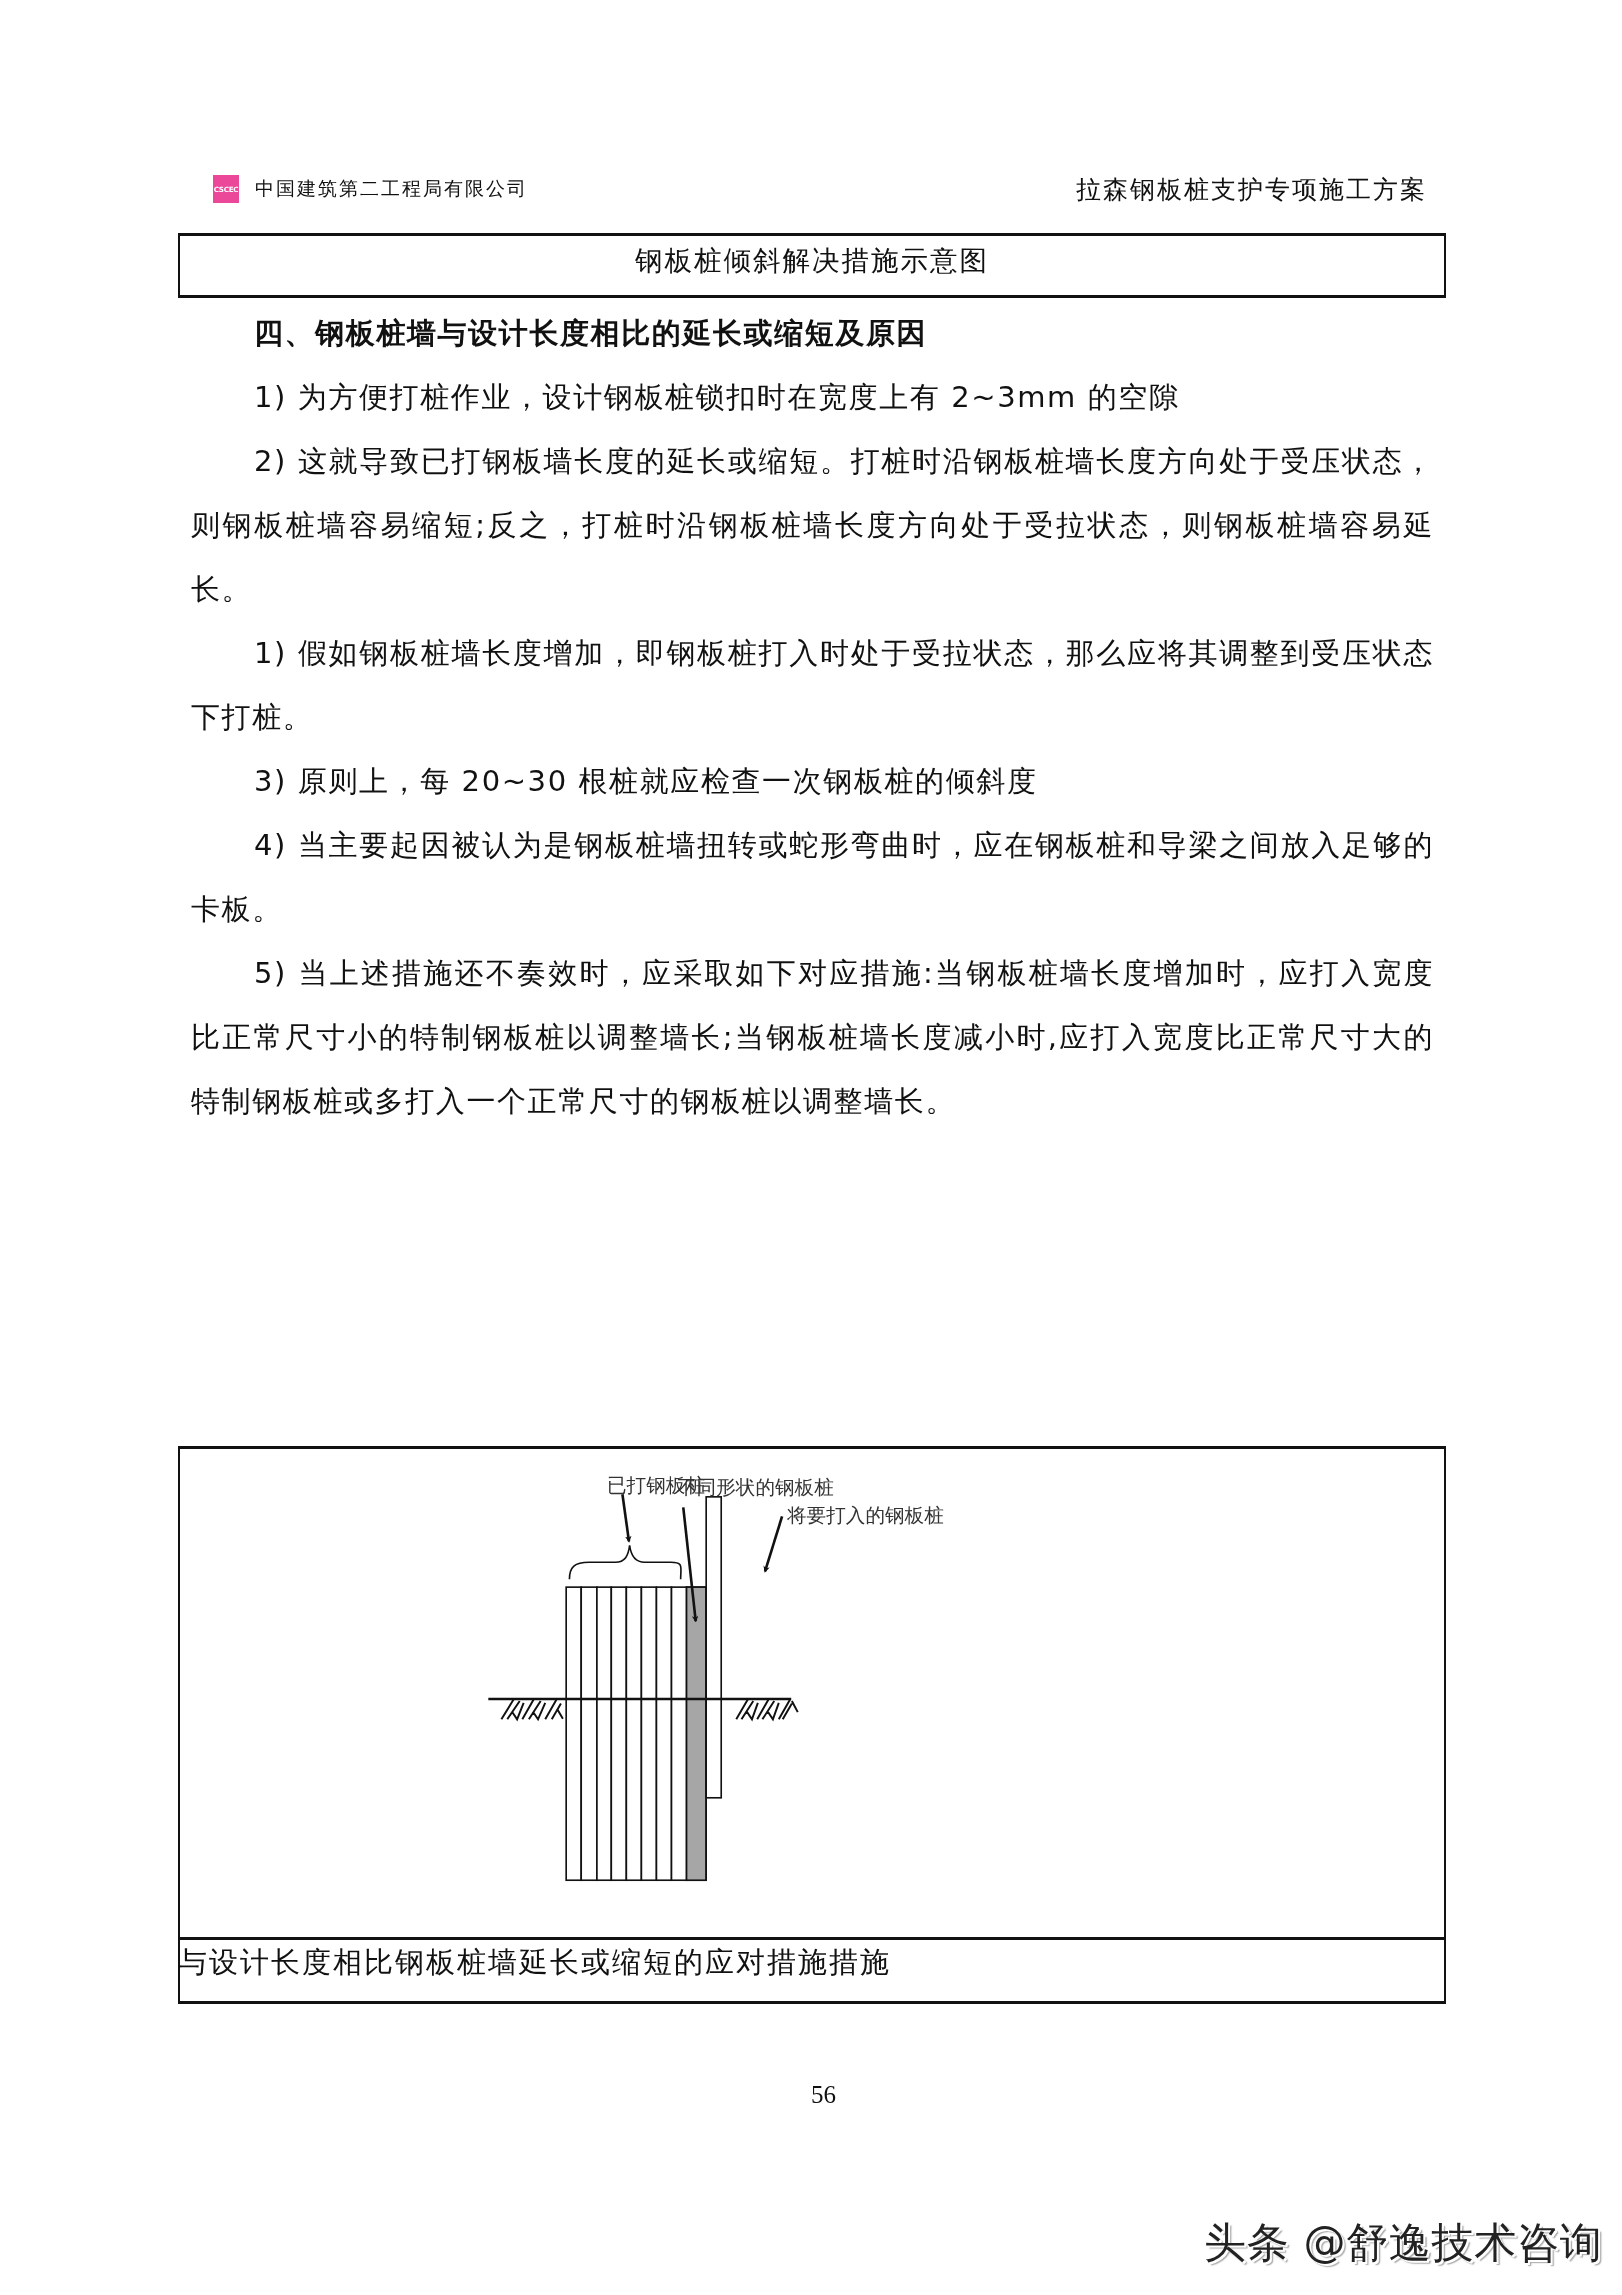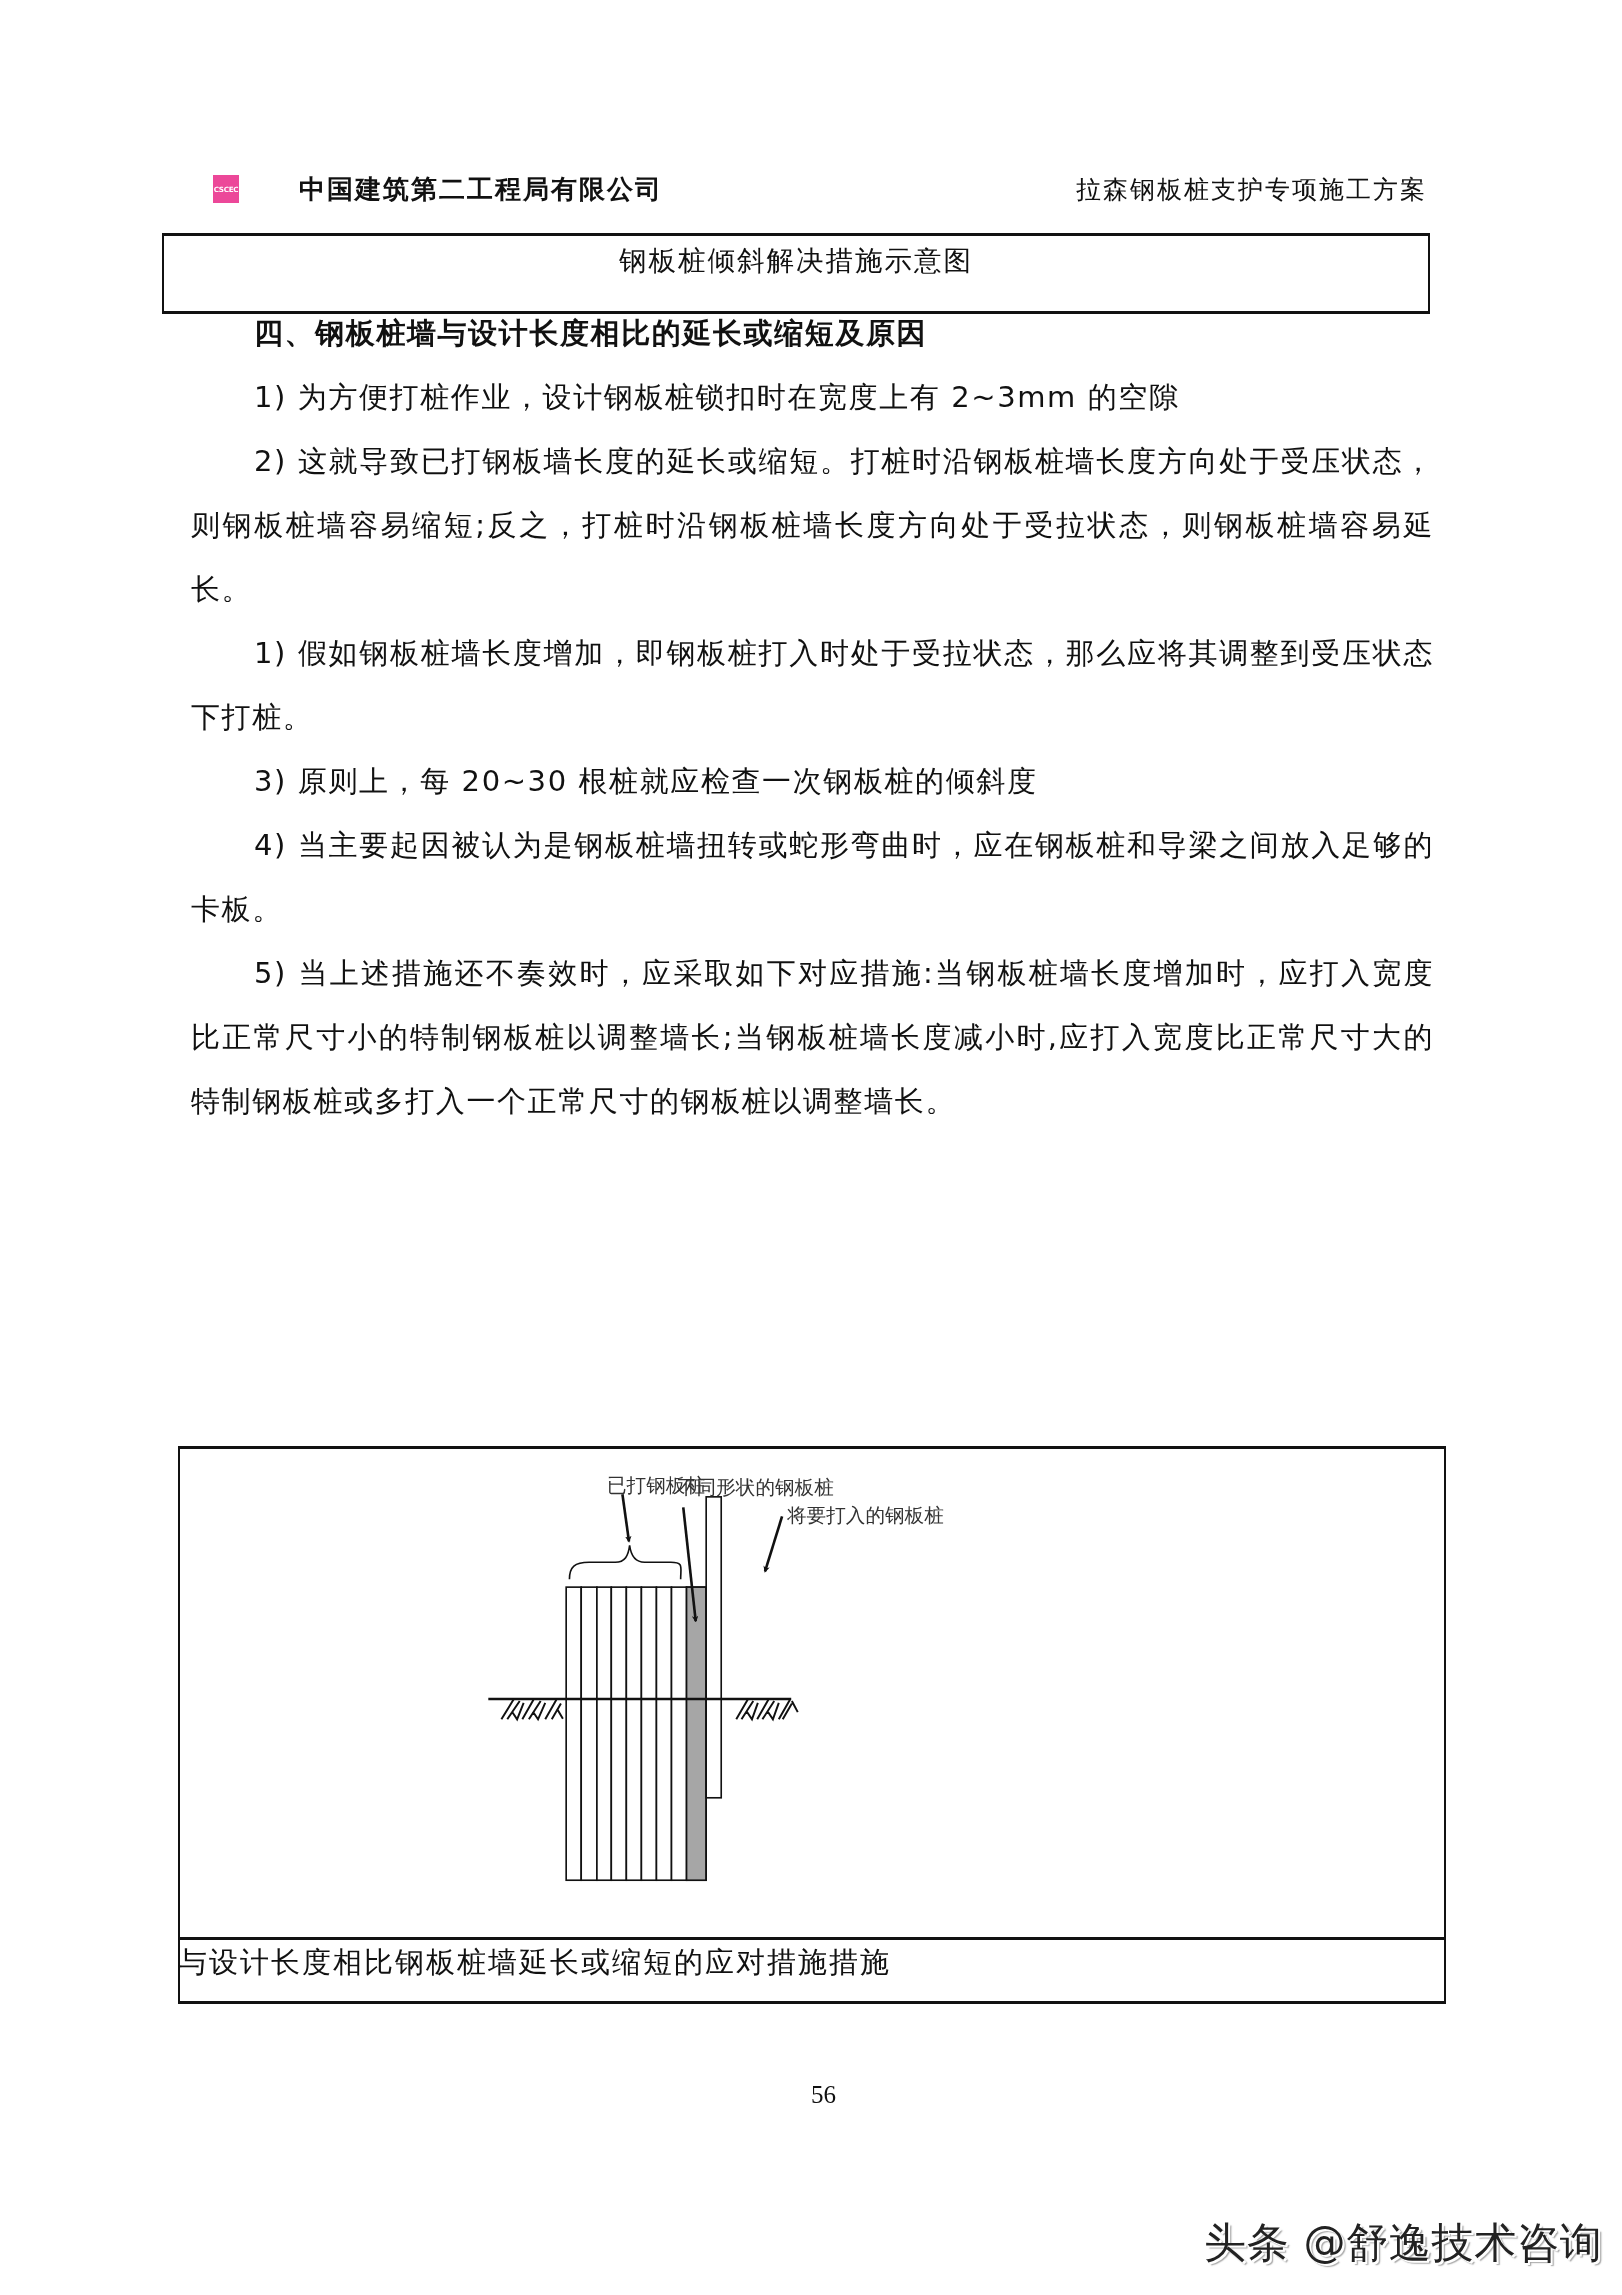--- a/index.html
+++ b/index.html
@@ -5,24 +5,24 @@
   html, body { margin: 0; padding: 0; }
   body {
     width: 1623px; height: 2295px; background: #ffffff; position: relative; overflow: hidden;
     font-family: "DejaVu Serif", "Liberation Serif", serif; color: #111;
   }
   .abs { position: absolute; }
   
   .hdr-left { left: 213px; top: 174px; height: 30px; display: flex; align-items: center; }
   .logo { width: 26px; height: 27.5px; background: #ec4899; display: flex; align-items: center; justify-content: center;
           color: #fff; font-family: "DejaVu Sans", sans-serif; font-size: 7.2px; font-weight: bold; letter-spacing: -0.3px; margin-right: 16px; }
-  .hdr-text { font-size: 26px; letter-spacing: 2px; font-family: "DejaVu Sans", sans-serif; font-weight: 700; margin-left: 44px; }
+  .hdr-text { font-size: 19px; letter-spacing: 2px; font-family: "DejaVu Sans", sans-serif; font-weight: 400; }
   .hdr-right { right: 196px; top: 173px; font-size: 25px; letter-spacing: 2px; font-family: "DejaVu Sans", sans-serif; }
   
-  .title-box { left: 162px; top: 233px; width: 1268px; height: 81px; border: 3.9px solid #111; border-left-width: 2.6px; border-right-width: 2.6px; box-sizing: border-box;
+  .title-box { left: 178px; top: 233px; width: 1268px; height: 65px; border: 3.9px solid #111; border-left-width: 2.6px; border-right-width: 2.6px; box-sizing: border-box;
                display: flex; align-items: flex-start; justify-content: center; }
   .title-box span { font-size: 27.5px; letter-spacing: 2px; margin-top: 6.5px; font-family: "DejaVu Sans", sans-serif; }
   
   .content { left: 191px; top: 301px; width: 1243px; }
   .para { font-size: 29px; line-height: 64px; letter-spacing: 1.6px; margin: 0; font-family: "DejaVu Sans", sans-serif; text-align: justify; }
   .h { font-weight: bold; padding-left: 63px; }
   .ind { text-indent: 63px; }
   
   .fig { left: 178px; top: 1446px; width: 1268px; height: 558px; border: 3.3px solid #111; border-left-width: 2px; border-right-width: 2px; box-sizing: border-box; }
   .fig-sep { left: 178px; top: 1937px; width: 1268px; height: 3.3px; background: #111; }

